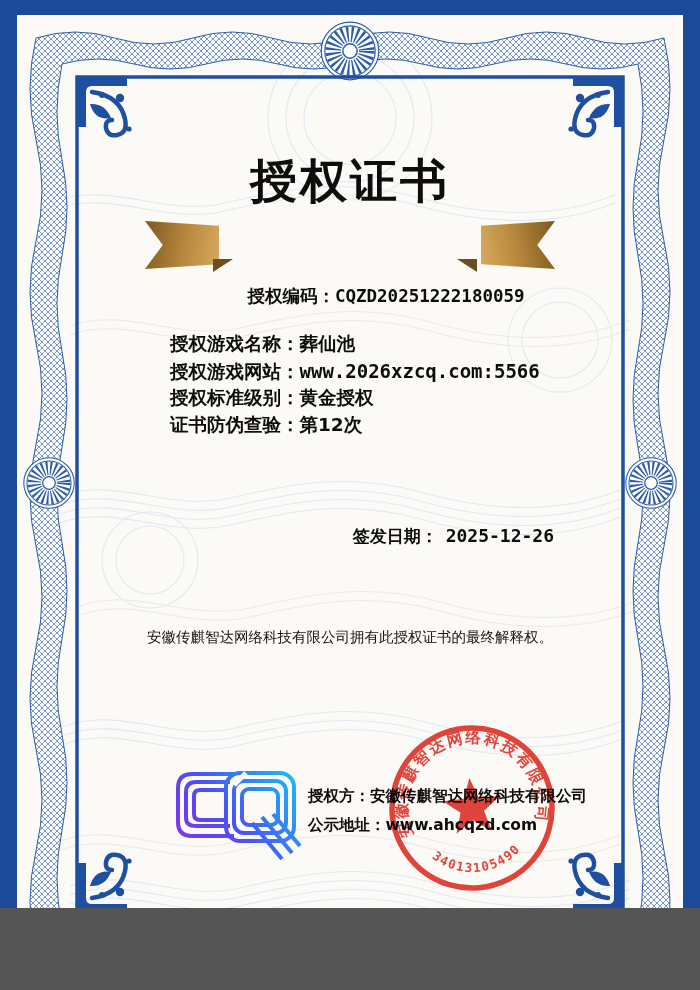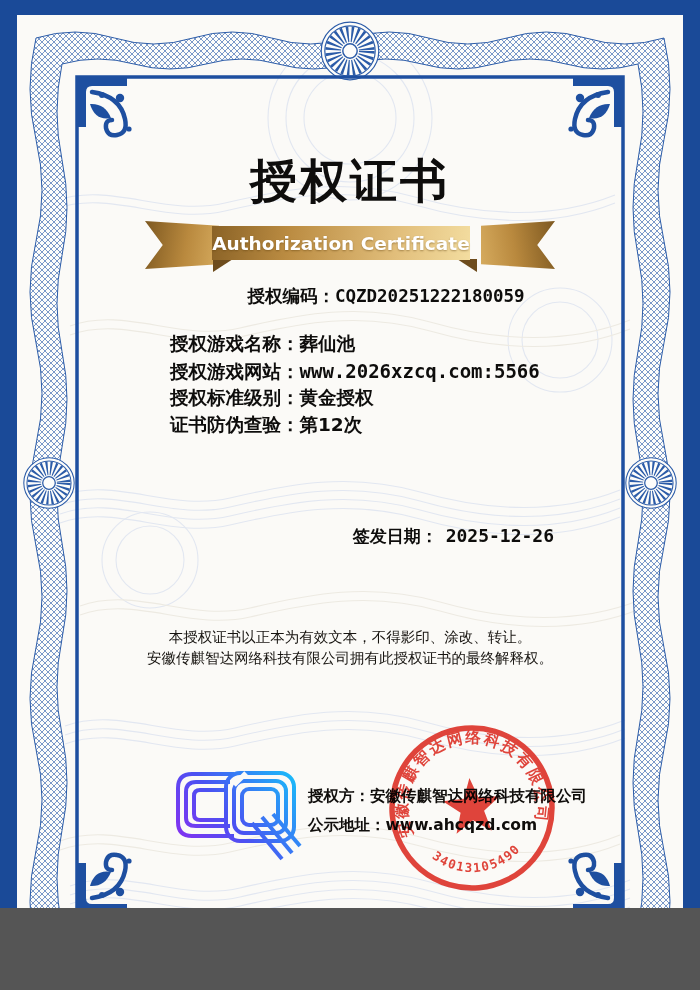--- a/index.html
+++ b/index.html
@@ -151,43 +151,39 @@
 
   <div class="content">
 
     <div class="title">授权证书</div>
 
     <div class="ribbon">
       <div class="tail l"></div>
       <div class="tail r"></div>
       <div class="fold l"></div>
       <div class="fold r"></div>
-      <div class="band">
-        <span>Authorization Certificate</span>
-      </div>
     </div>
 
     <div class="code-row">
       <span>授权编码：</span><span class="mono">CQZD20251222180059</span>
     </div>
 
     <div class="fields">
       <div><span>授权游戏名称：</span><span>葬仙池</span></div>
       <div><span>授权游戏网站：</span><span class="mono">www.2026xzcq.com:5566</span></div>
       <div><span>授权标准级别：</span><span>黄金授权</span></div>
       <div><span>证书防伪查验：</span><span>第12次</span></div>
     </div>
 
     <div class="issue-row">
       <span>签发日期：</span><span class="mono">2025-12-26</span>
     </div>
 
 
     <div class="terms">
-      <div>本授权证书以正本为有效文本，不得影印、涂改、转让。</div>
       <div>安徽传麒智达网络科技有限公司拥有此授权证书的最终解释权。</div>
     </div>
 
     <div class="footer-text">
       <div>
         <span>授权方：</span><span>安徽传麒智达网络科技有限公司</span>
       </div>
       <div>
         <span>公示地址：</span><span>www.ahcqzd.com</span>
       </div>

